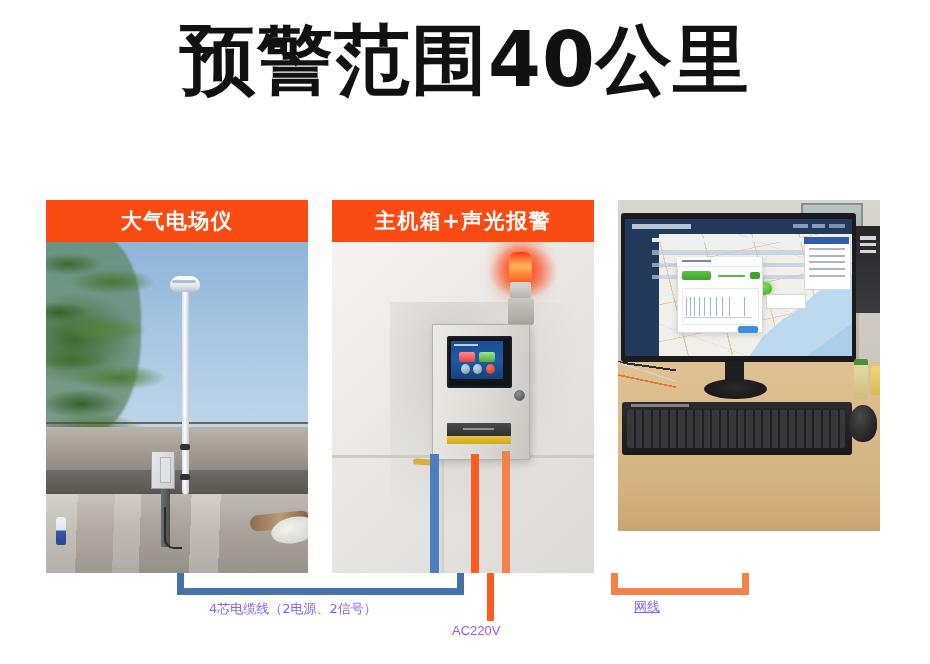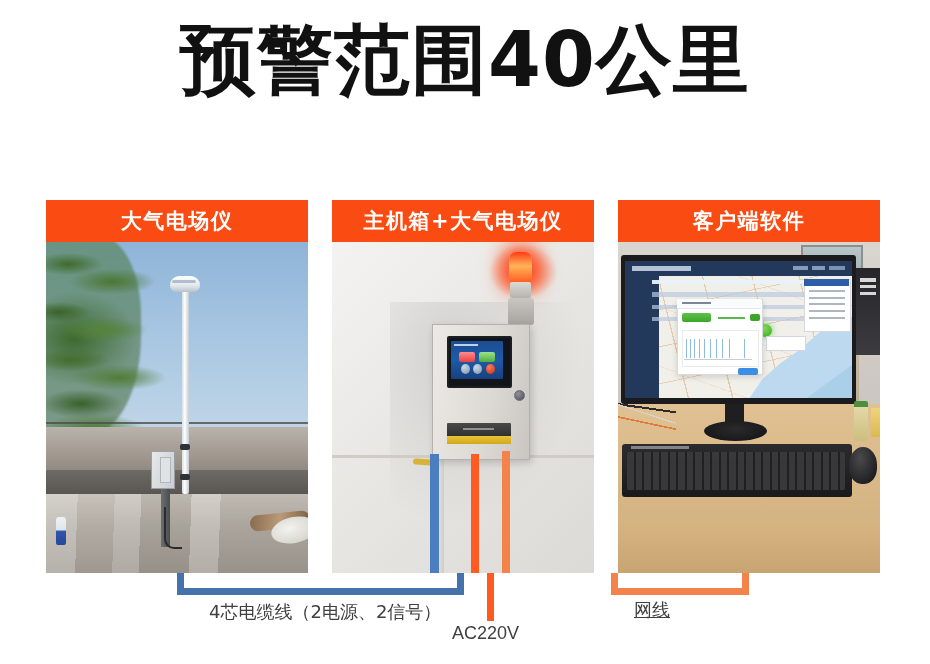--- a/index.html
+++ b/index.html
@@ -542,22 +542,22 @@
     position: absolute;
     left: 742px;
     top: 573px;
     width: 7px;
     height: 22px;
     background: #f3834a;
   }
 
   .conn-label {
     position: absolute;
-    font-size: 18px;
-    color: #404040;
+    font-size: 13px;
+    color: #8b5cf6;
     white-space: nowrap;
     font-family: "DejaVu Sans", "Liberation Sans", sans-serif;
   }
   #label-cable { left: 209px; top: 600px; }
   #label-ac    { left: 452px; top: 623px; font-family: "Liberation Sans", sans-serif; }
   #label-net   { left: 634px; top: 598px; text-decoration: underline; }
 </style>
 </head>
 <body>
 
@@ -583,21 +583,21 @@
     <div class="ph1-head"></div>
     <div class="ph1-head-band"></div>
     <div class="ph1-cable"></div>
     <div class="ph1-bottle"></div>
     <div class="ph1-debris"></div>
     <div class="ph1-disc"></div>
   </div>
 </div>
 
 <div class="panel" id="panel-1">
-  <div class="panel-header">主机箱+大气电场仪</div>
+  <div class="panel-header">主机箱+声光报警</div>
   <div class="panel-photo">
     <div class="ph2-wall"></div>
     <div class="ph2-wall-shadow"></div>
     <div class="ph2-baseline"></div>
     <div class="ph2-conduit"></div>
     <div class="ph2-beacon-glow"></div>
     <div class="ph2-beacon-lens"></div>
     <div class="ph2-beacon-base"></div>
     <div class="ph2-beacon-arm"></div>
     <div class="ph2-cabinet"></div>
@@ -614,21 +614,20 @@
     <div class="ph2-plate-txt"></div>
     <div class="ph2-plate-y"></div>
     <div class="ph2-wire-yellow"></div>
     <div class="ph2-cable-blue"></div>
     <div class="ph2-cable-red"></div>
     <div class="ph2-cable-orange"></div>
   </div>
 </div>
 
 <div class="panel" id="panel-2">
-  <div class="panel-header">客户端软件</div>
   <div class="panel-photo">
     <div class="ph3-bg"></div>
     <div class="ph3-window"></div>
     <div class="ph3-chair"></div>
     <div class="ph3-device-right"></div>
     <div class="ph3-device-lines"></div>
     <div class="ph3-desk"></div>
     <div class="ph3-desk-front"></div>
     <div class="ph3-monitor-body"></div>
     <div class="ph3-screen">

